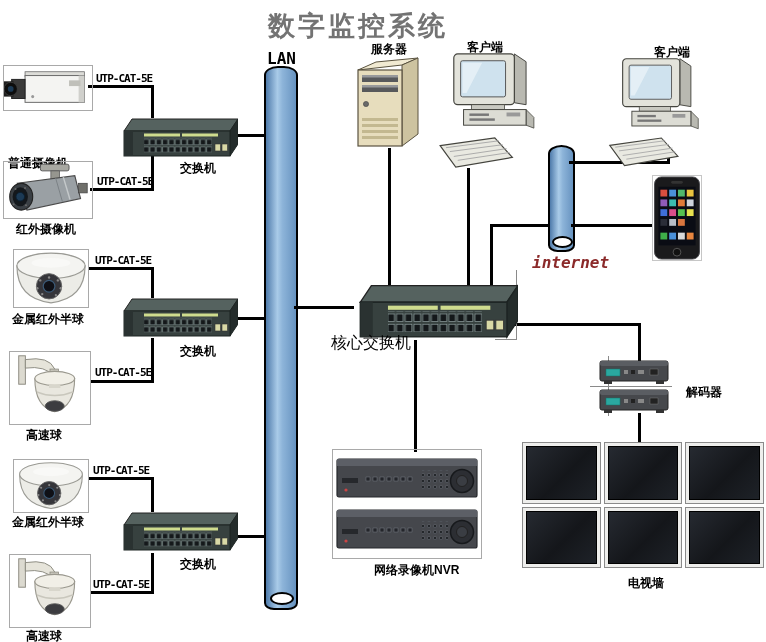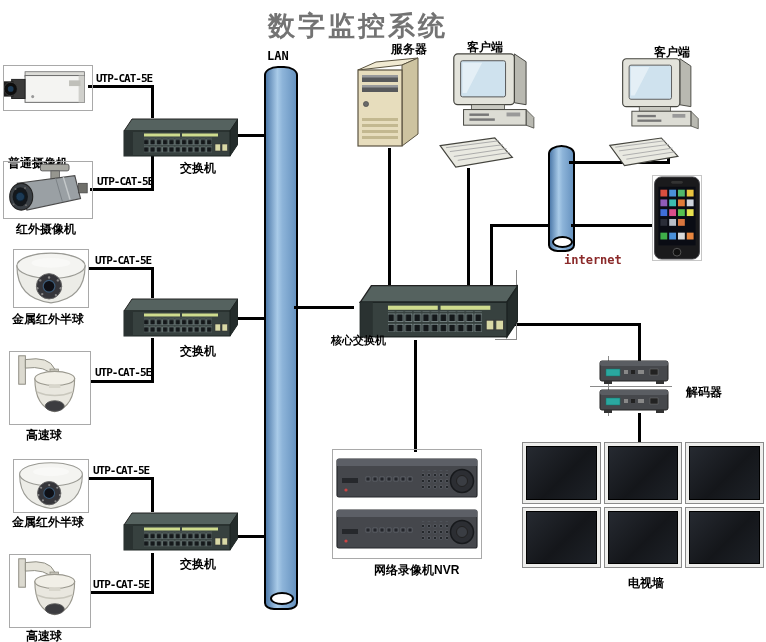--- a/index.html
+++ b/index.html
@@ -6,24 +6,24 @@
   body{
     width:766px;height:642px;position:relative;background:#fff;
     font-family:"Liberation Sans","DejaVu Sans",sans-serif;overflow:hidden;
   }
   .abs{position:absolute;}
   .title{
     font-family:"DejaVu Serif","Liberation Serif",serif;
     font-size:27px;font-weight:bold;color:#737373;letter-spacing:3px;white-space:nowrap;
   }
   .lbl{font-size:12px;font-weight:bold;color:#000;white-space:nowrap;}
-  .lbl-sm{font-size:11px;font-weight:bold;color:#000;white-space:nowrap;}
+  .lbl-sm{font-size:16px;font-weight:normal;color:#000;white-space:nowrap;}
   .cable-lbl{font-size:11px;font-weight:bold;color:#000;white-space:nowrap;
     font-family:"DejaVu Sans Mono","Liberation Mono",monospace;letter-spacing:-1px;}
-  .net-lbl{font-size:12px;font-weight:bold;white-space:nowrap;
+  .net-lbl{font-size:16px;font-weight:bold;white-space:nowrap;
     font-family:"DejaVu Sans Mono","Liberation Mono",monospace;}
   .line{position:absolute;background:#000;}
   .thin{position:absolute;background:#8a8a8a;}
   .imgbox{outline:1px solid #a9a9a9;}
   .cyl{
     position:absolute;
     background:linear-gradient(90deg,#4f7bab 0%,#a9cbe8 38%,#8db4d9 55%,#6793c0 100%);
     border:2px solid #000;border-radius:14px 14px 10px 10px / 9px 9px 7px 7px;
   }
   .cyl-cap{
@@ -209,21 +209,21 @@
 </svg>
 
 <div class="abs title" style="left:268px;top:8px;">数字监控系统</div>
 
 <div class="abs net-lbl" style="left:267px;top:49px;color:#000;">LAN</div>
 <div class="cyl" style="left:264px;top:66px;width:30px;height:540px;"></div>
 <div class="cyl-cap" style="left:270px;top:592px;width:20px;height:9px;"></div>
 
 <div class="cyl" style="left:548px;top:145px;width:23px;height:103px;"></div>
 <div class="cyl-cap" style="left:552px;top:236px;width:17px;height:8px;"></div>
-<div class="abs net-lbl" style="left:564px;top:253px;color:#8b2a2a;">internet</div>
+<div class="abs net-lbl" style="left:532px;top:253px;color:#8b2a2a;font-style:italic;">internet</div>
 
 <div class="line" style="left:88px;top:85px;width:66px;height:3px;"></div>
 <div class="line" style="left:151px;top:85px;width:3px;height:33px;"></div>
 <div class="line" style="left:237px;top:134px;width:29px;height:3px;"></div>
 <div class="line" style="left:151px;top:156px;width:3px;height:35px;"></div>
 <div class="line" style="left:90px;top:188px;width:64px;height:3px;"></div>
 <div class="line" style="left:88px;top:267px;width:66px;height:3px;"></div>
 <div class="line" style="left:151px;top:267px;width:3px;height:31px;"></div>
 <div class="line" style="left:237px;top:317px;width:29px;height:3px;"></div>
 <div class="line" style="left:151px;top:338px;width:3px;height:45px;"></div>
@@ -300,21 +300,21 @@
 <svg class="dev" style="left:118px;top:510px;width:120px;height:42px;">
     <use href="#sym-switch"></use>
   </svg>
 <div class="abs lbl" style="left:180px;top:556px;">交换机</div>
 
 <svg class="dev" style="left:352px;top:281px;width:166px;height:59px;">
     <use href="#sym-switch"></use>
   </svg>
 <div class="abs lbl-sm" style="left:331px;top:333px;">核心交换机</div>
 
-<div class="abs lbl" style="left:391px;top:41px;">服务器</div>
+<div class="abs lbl" style="left:371px;top:41px;">服务器</div>
 <svg class="dev" style="left:350px;top:56px;width:72px;height:95px;">
     <use href="#sym-server"></use>
   </svg>
 
 <div class="abs lbl" style="left:467px;top:39px;">客户端</div>
 <svg class="dev" style="left:437px;top:50px;width:100px;height:125px;">
     <use href="#sym-client"></use>
   </svg>
 
 <div class="abs lbl" style="left:654px;top:44px;">客户端</div>

